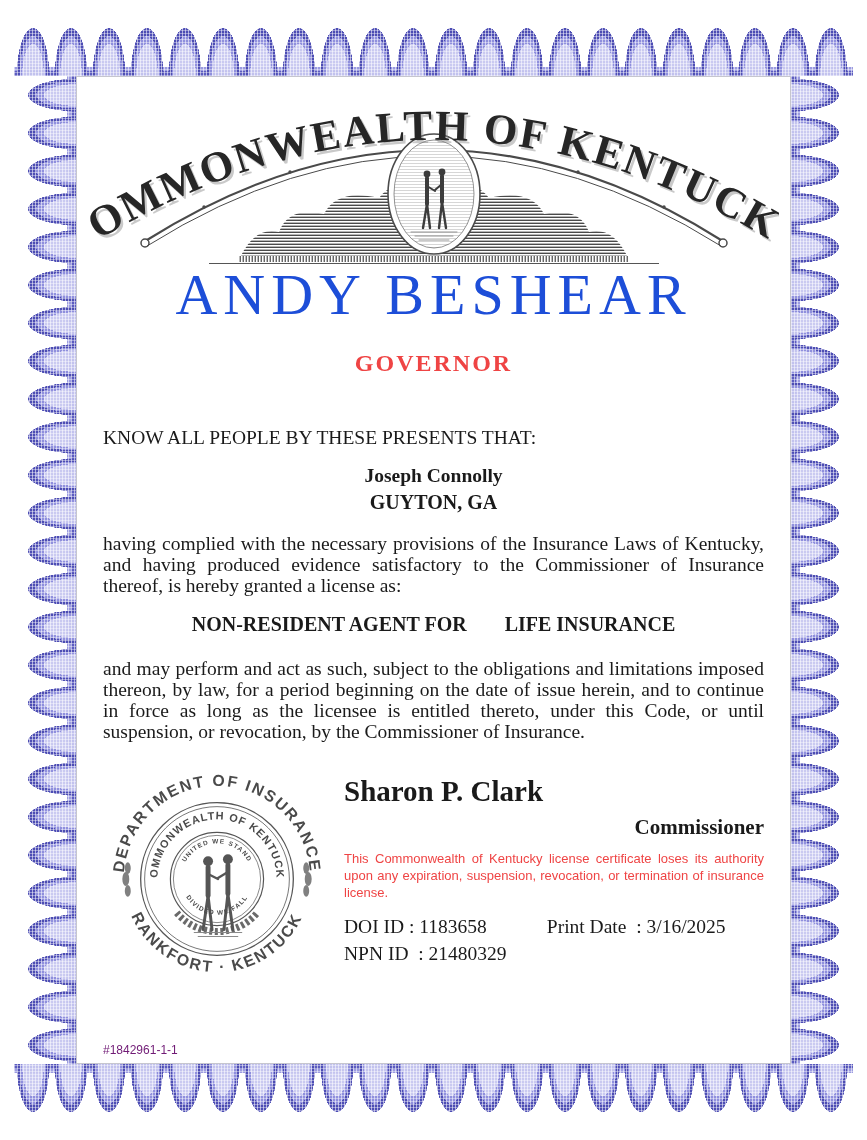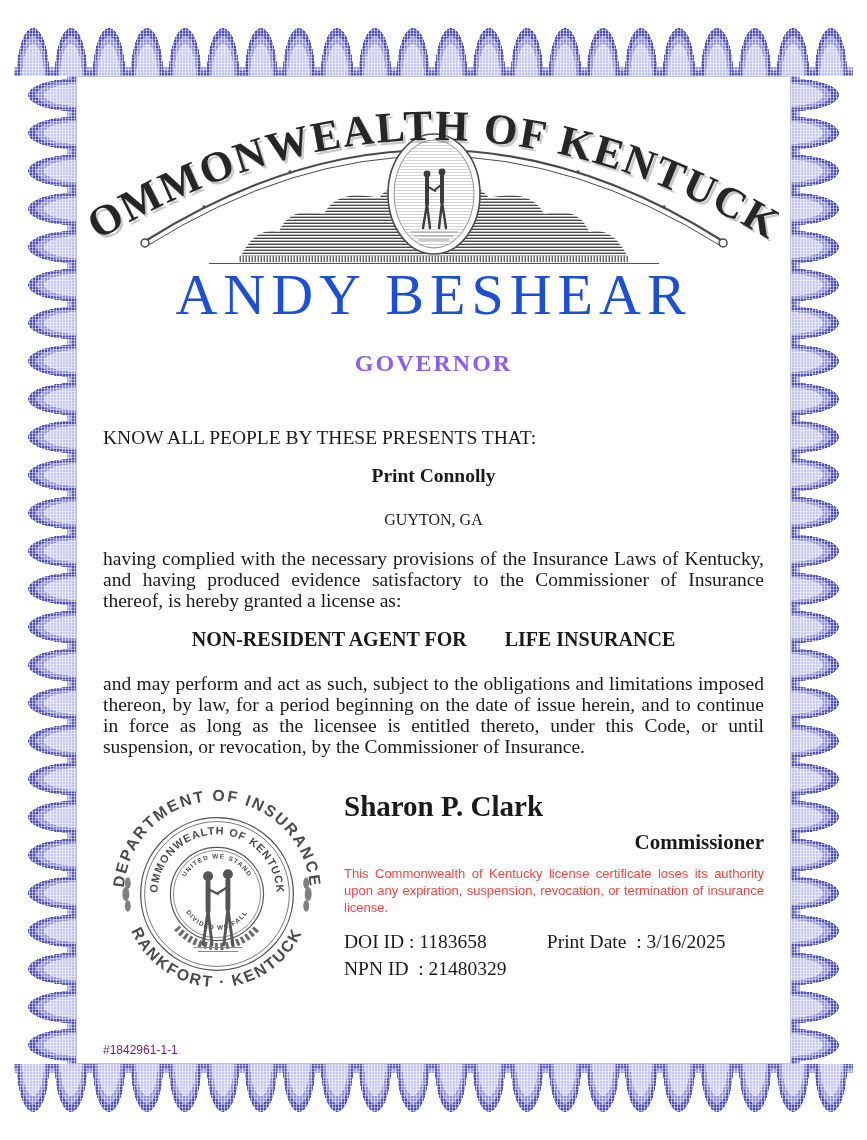--- a/index.html
+++ b/index.html
@@ -61,26 +61,26 @@
 
   .header-art { display:block; width:690px; height:175px; margin:13px auto 0; }
 
   .governor-name {
     margin-top:0px; text-align:center;
     font-size:58px; letter-spacing:6px; color:#1d4ed8;
     font-family:"Liberation Serif", serif; line-height:1.05;
   }
   .governor-title {
     margin-top:24px; text-align:center;
-    font-size:24px; font-weight:bold; letter-spacing:2px; color:#8b5cf6;
+    font-size:24px; font-weight:bold; letter-spacing:2px; color:#ef4444;
   }
 
   .presents { margin-top:50px; font-size:19.5px; }
   .licensee-name { margin-top:16px; text-align:center; font-weight:bold; font-size:19.5px; }
-  .licensee-loc  { margin-top:24px; text-align:center; font-weight:normal; font-size:16px; }
+  .licensee-loc  { margin-top:4px; text-align:center; font-weight:bold; font-size:20px; }
 
   .body-par { margin-top:20px; font-size:19.5px; line-height:1.07; text-align:justify; }
   .license-row {
     margin-top:17px; display:flex; justify-content:center; gap:38px;
     font-size:20px; font-weight:bold;
   }
   .body-par2 { margin-top:23px; font-size:19.5px; line-height:1.07; text-align:justify; }
 
   
   .lower { margin-top:22px; display:flex; align-items:flex-start; }
@@ -171,21 +171,21 @@
         </g>
         <text fill="#262626"><textPath href="#hdrArc" startOffset="50%" text-anchor="middle">COMMONWEALTH OF KENTUCKY</textPath></text>
       </g>
     </svg>
 
     <div class="governor-name">ANDY BESHEAR</div>
     <div class="governor-title">GOVERNOR</div>
 
     <div class="pad">
       <div class="presents">KNOW ALL PEOPLE BY THESE PRESENTS THAT:</div>
-      <div class="licensee-name">Print Connolly</div>
+      <div class="licensee-name">Joseph Connolly</div>
       <div class="licensee-loc">GUYTON, GA</div>
 
       <div class="body-par">having complied with the necessary provisions of the Insurance Laws of Kentucky, and having produced evidence satisfactory to the Commissioner of Insurance thereof, is hereby granted a license as:</div>
 
       <div class="license-row">
         <span>NON-RESIDENT AGENT FOR</span>
         <span>LIFE INSURANCE</span>
       </div>
 
       <div class="body-par2">and may perform and act as such, subject to the obligations and limitations imposed thereon, by law, for a period beginning on the date of issue herein, and to continue in force as long as the licensee is entitled thereto, under this Code, or until suspension, or revocation, by the Commissioner of Insurance.</div>

